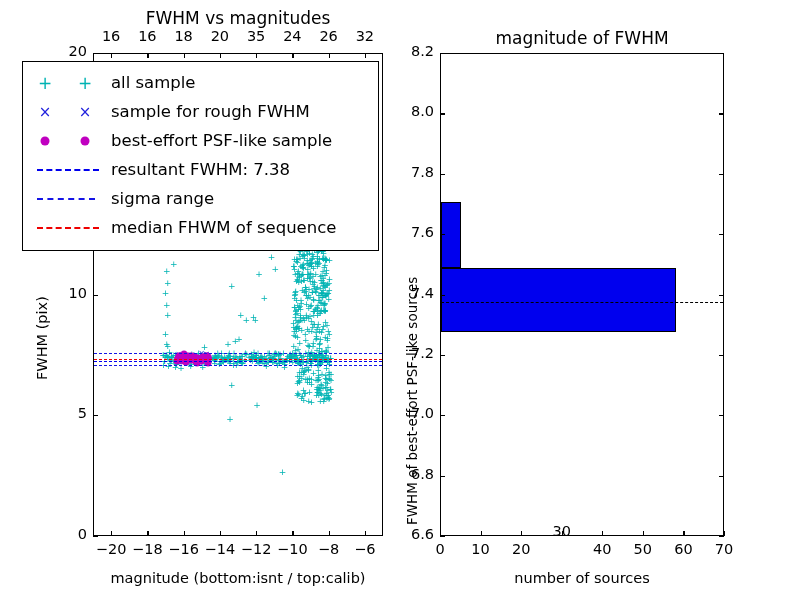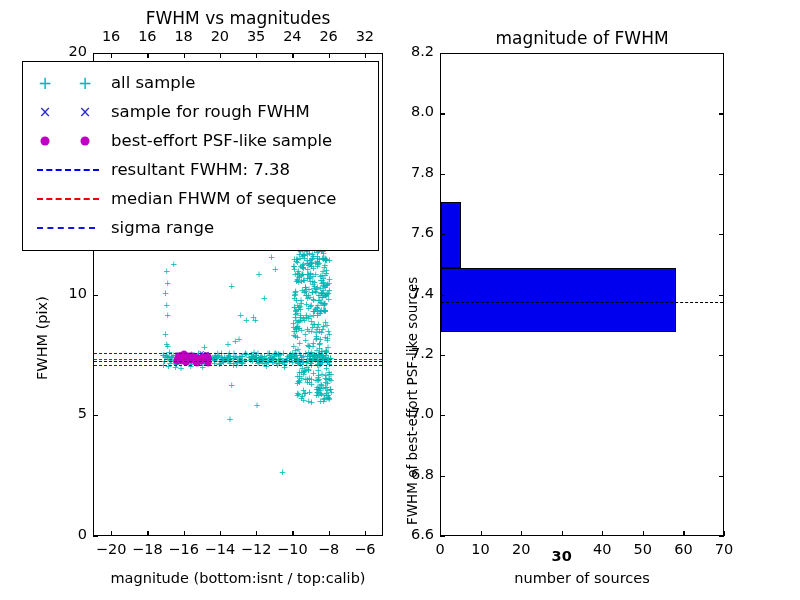--- a/index.html
+++ b/index.html
@@ -1032,29 +1032,29 @@
         <div class="legend-text">best-effort PSF-like sample</div>
       </div>
       <div class="legend-row">
         <div class="legend-art">
           <span class="lg-line" style="border-top: 2px dashed rgb(0, 0, 238);"></span>
         </div>
         <div class="legend-text">resultant FWHM: 7.38</div>
       </div>
       <div class="legend-row">
         <div class="legend-art">
+          <span class="lg-line" style="border-top: 2px dashed rgb(20, 20, 230); width: 58px;"></span>
+        </div>
+        <div class="legend-text">sigma range</div>
+      </div>
+      <div class="legend-row">
+        <div class="legend-art">
           <span class="lg-line" style="border-top: 2px dashed rgb(238, 0, 0);"></span>
         </div>
         <div class="legend-text">median FHWM of sequence</div>
-      </div>
-      <div class="legend-row">
-        <div class="legend-art">
-          <span class="lg-line" style="border-top: 2px dashed rgb(20, 20, 230); width: 58px;"></span>
-        </div>
-        <div class="legend-text">sigma range</div>
       </div>
     </div>
 
   <div id="right-title" class="title" style="left:440px;top:28px;width:284px;">magnitude of FWHM</div>
 
   <div id="right-axes" class="axes">
     <div class="datalayer" id="right-data">
         <div class="hbar" style="left: 0px; top: 147.919px; width: 20.2857px; height: 66.4125px;"></div>
         <div class="hbar" style="left: 0px; top: 214.331px; width: 235.314px; height: 63.3938px;"></div>
         <div class="hist-median" style="left: 0px; width: 100%; top: 247.537px;"></div>
@@ -1062,21 +1062,21 @@
   </div>
 
   <div id="right-xticks">
       <div class="tick tick-x" style="left: 440px; top: 531px;"></div>
       <div class="ticklabel" style="left: 418px; top: 541px; width: 44px;">0</div>
       <div class="tick tick-x" style="left: 480.571px; top: 531px;"></div>
       <div class="ticklabel" style="left: 458.571px; top: 541px; width: 44px;">10</div>
       <div class="tick tick-x" style="left: 521.143px; top: 531px;"></div>
       <div class="ticklabel" style="left: 499.143px; top: 541px; width: 44px;">20</div>
       <div class="tick tick-x" style="left: 561.714px; top: 531px;"></div>
-      <div class="ticklabel" style="left: 539.714px; top: 548px; width: 44px; font-weight: bold;">30</div>
+      <div class="ticklabel" style="left: 539.714px; top: 523px; width: 44px;">30</div>
       <div class="tick tick-x" style="left: 602.286px; top: 531px;"></div>
       <div class="ticklabel" style="left: 580.286px; top: 541px; width: 44px;">40</div>
       <div class="tick tick-x" style="left: 642.857px; top: 531px;"></div>
       <div class="ticklabel" style="left: 620.857px; top: 541px; width: 44px;">50</div>
       <div class="tick tick-x" style="left: 683.429px; top: 531px;"></div>
       <div class="ticklabel" style="left: 661.429px; top: 541px; width: 44px;">60</div>
       <div class="tick tick-x" style="left: 724px; top: 531px;"></div>
       <div class="ticklabel" style="left: 702px; top: 541px; width: 44px;">70</div>
     </div>
   <div id="right-yticks">

